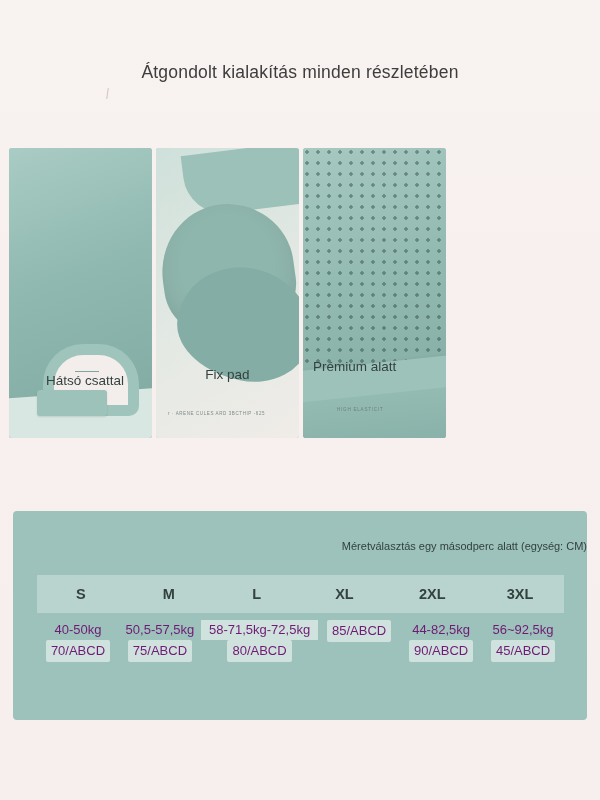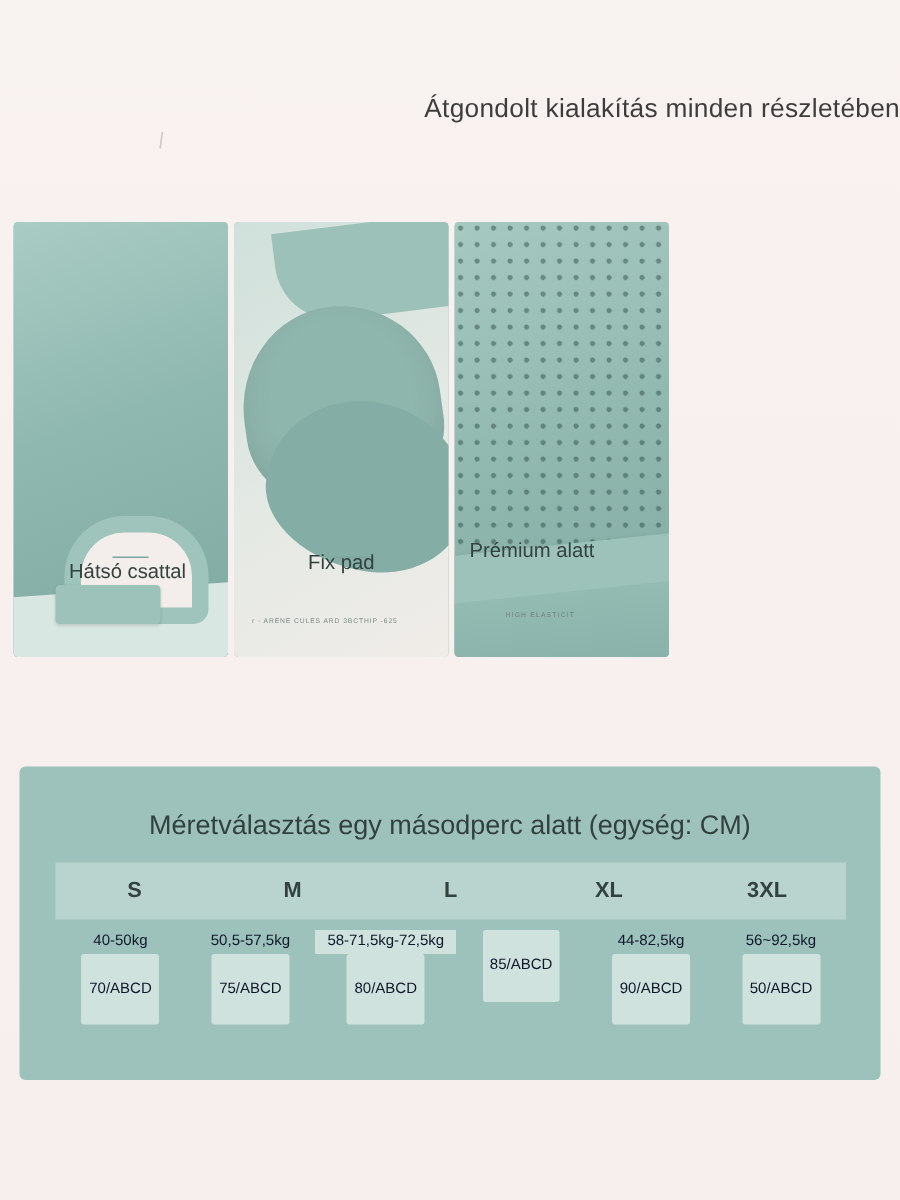--- a/index.html
+++ b/index.html
@@ -20,21 +20,21 @@
     background: linear-gradient(180deg, #f8f2f0 0%, #f7f0ee 40%, #f6efed 100%);
     box-sizing: border-box;
   }
 
   
   .headline-wrap {
     position: absolute;
     top: 62px;
     left: 0;
     width: 600px;
-    text-align: right;
+    text-align: center;
   }
   .headline {
     display: inline-block;
     font-size: 17.5px;
     color: #3d3d3d;
     letter-spacing: 0.2px;
     font-weight: 400;
   }
   .headline-tick {
     position: absolute;
@@ -203,22 +203,22 @@
     width: 574px;
     height: 209px;
     background: #9cc2bb;
     border-radius: 4px;
   }
   .size-title {
     position: absolute;
     top: 29px;
     left: 0;
     width: 574px;
-    text-align: center;
-    font-size: 18px;
+    text-align: right;
+    font-size: 11px;
     color: #32403e;
   }
   .size-grid {
     position: absolute;
     left: 24px;
     top: 64px;
     width: 527px;
   }
   .size-head {
     display: flex;
@@ -235,30 +235,30 @@
   }
   .size-body {
     display: flex;
     height: 66px;
     padding-top: 7px;
   }
   .size-body .col {
     flex: 1;
     position: relative;
     text-align: center;
-    font-size: 10px;
-    color: #0f172a;
+    font-size: 13px;
+    color: #701a75;
     line-height: 1.55;
   }
   .size-body .w { display: block; white-space: nowrap; }
   .size-body .c {
     display: inline-block;
     white-space: nowrap;
     background: #cfe2dd;
-    padding: 16px 5px;
+    padding: 1px 5px;
     border-radius: 2px;
   }
   .size-body .col.wide .w { background: #cfe2dd; display: inline-block; padding: 0 8px; }
 </style>
 </head>
 <body>
 
 <div class="page">
 
   <div class="headline-wrap">
@@ -303,20 +303,21 @@
 
   <div class="size-card">
     <div class="size-title">Méretválasztás egy másodperc alatt (egység: CM)</div>
 
     <div class="size-grid">
       <div class="size-head">
         <div class="cell">S</div>
         <div class="cell">M</div>
         <div class="cell">L</div>
         <div class="cell">XL</div>
+        <div class="cell">2XL</div>
         <div class="cell">3XL</div>
       </div>
 
       <div class="size-body">
         <div class="col">
           <span class="w">40-50kg</span>
           <span class="c">70/ABCD</span>
         </div>
         <div class="col">
           <span class="w">50,5-57,5kg</span>
@@ -329,19 +330,19 @@
         <div class="col">
           <span class="w"></span>
           <span class="c">85/ABCD</span>
         </div>
         <div class="col">
           <span class="w">44-82,5kg</span>
           <span class="c">90/ABCD</span>
         </div>
         <div class="col">
           <span class="w">56~92,5kg</span>
-          <span class="c">50/ABCD</span>
+          <span class="c">45/ABCD</span>
         </div>
       </div>
     </div>
   </div>
 
 </div>
 
 </body></html>

